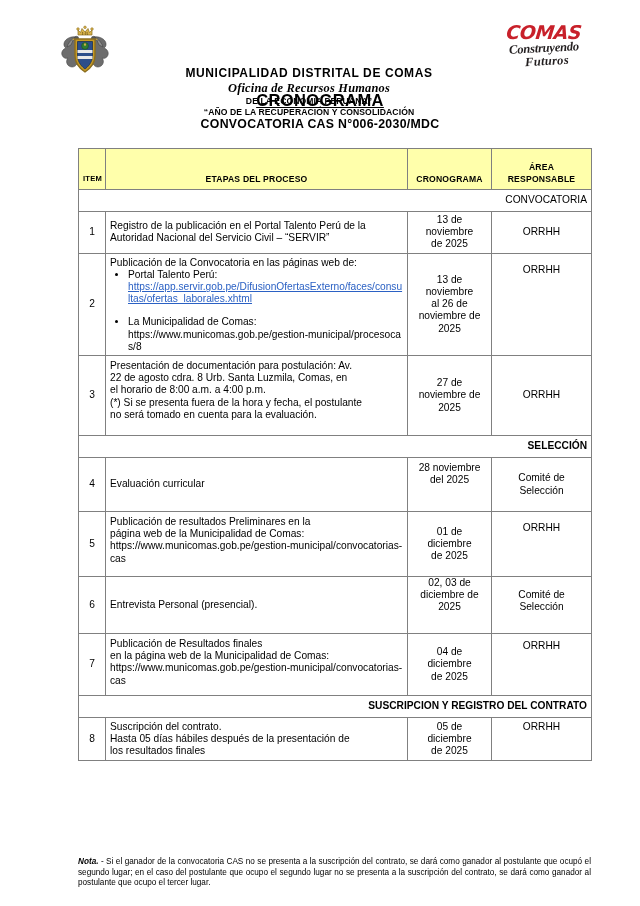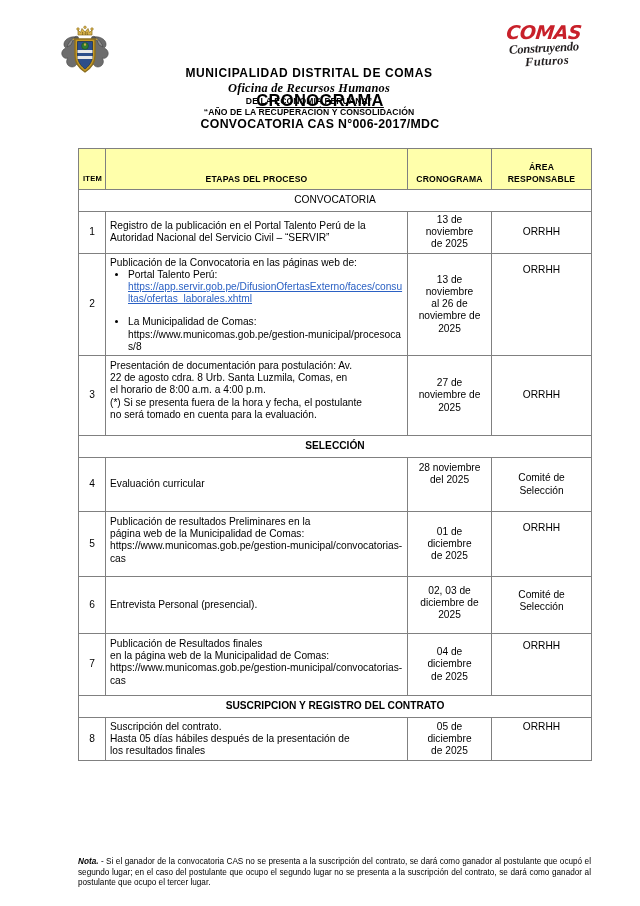--- a/index.html
+++ b/index.html
@@ -135,21 +135,21 @@
     text-align: center;
     vertical-align: bottom !important;
     height: 34px;
     font-size: 8.6px;
     letter-spacing: 0.2px;
     padding-bottom: 4px !important;
   }
   .hdr-cell.small { font-size: 7.6px; }
 
   .section-row td {
-    text-align: center;
+    text-align: right;
     height: 17px;
     padding: 1px 4px;
   }
   .section-label {
     font-size: 10.2px;
   }
   .section-label.bold { font-weight: bold; font-size: 10.2px; }
 
   .item-cell {
     text-align: center;
@@ -246,21 +246,21 @@
 
   <div class="brand">
     <div class="brand-comas">COMAS</div>
     <div class="brand-sub1">Construyendo</div>
     <div class="brand-sub2">Futuros</div>
   </div>
 </div>
 
 <div class="title-block">
   <div class="doc-title">CRONOGRAMA</div>
-  <div class="doc-subtitle">CONVOCATORIA CAS N°006-2017/MDC</div>
+  <div class="doc-subtitle">CONVOCATORIA CAS N°006-2030/MDC</div>
 </div>
 
 <div class="table-wrap">
 <table class="cronograma">
   <colgroup>
     <col class="c-item">
         <col class="c-etapa">
         <col class="c-crono">
         <col class="c-area">
   </colgroup>
@@ -364,21 +364,21 @@
         <div>01 de</div>
         <div>diciembre</div>
         <div>de 2025</div>
       </td>
       <td class="area-cell" style="vertical-align:top;padding-top:10px">ORRHH</td>
     </tr>
 
     <tr style="height:57px">
       <td class="item-cell">6</td>
       <td class="etapa-cell">Entrevista Personal (presencial).</td>
-      <td class="crono-cell" style="vertical-align:top;padding-top:8px">
+      <td class="crono-cell" style="vertical-align:top;padding-top:0">
         <div>02, 03 de</div>
         <div>diciembre de</div>
         <div>2025</div>
       </td>
       <td class="area-cell" style="vertical-align:top;padding-top:12px">
         <div>Comité de</div>
         <div>Selección</div>
       </td>
     </tr>
 

